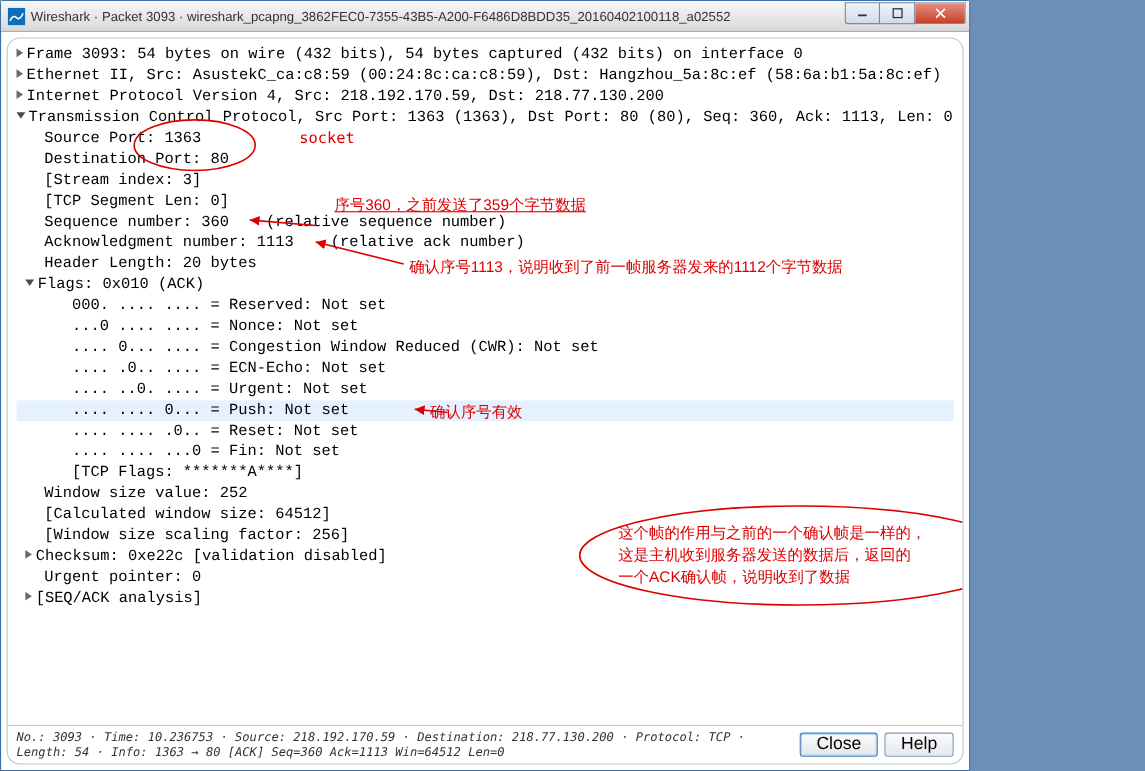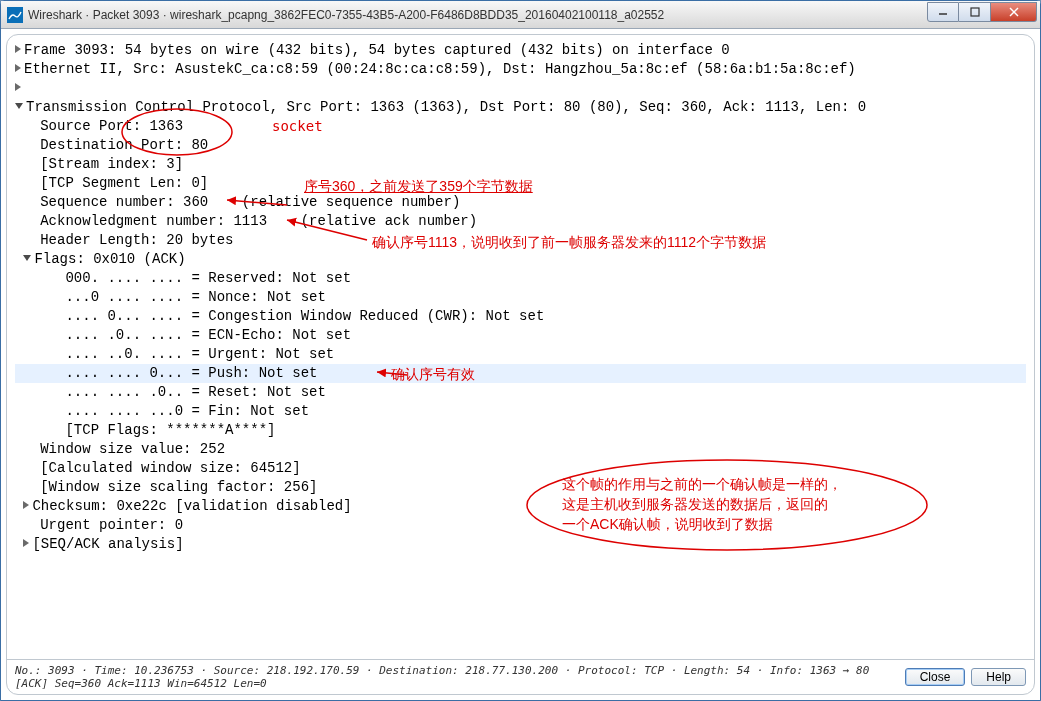--- a/index.html
+++ b/index.html
@@ -6,21 +6,21 @@
   body {
     font-family: "Segoe UI", Tahoma, sans-serif;
     background: #6b8fb5;
     width: 1041px;
     height: 701px;
     overflow: hidden;
   }
   .window {
     position: absolute;
     top: 0; left: 0;
-    width: 1041px;
+    width: 882px;
     height: 701px;
     background: #fff;
     border: 1px solid #3a6ea5;
     border-radius: 4px 4px 0 0;
     display: flex;
     flex-direction: column;
   }
   .titlebar {
     height: 28px;
     background: linear-gradient(to bottom, #f8f8f8 0%, #e8e8e8 50%, #d8d8d8 100%);
@@ -119,21 +119,21 @@
     font-style: italic;
     color: #333;
     display:flex;
     align-items:center;
     margin-top:12px;
   }
   .statusline .info { flex:1; }
   .btn {
     font-style: normal;
     font-family: "Segoe UI", sans-serif;
-    font-size:12px;
+    font-size:16px;
     background: linear-gradient(to bottom, #fbfbfb, #e2e8ee);
     border:1px solid #7e98b5;
     border-radius:3px;
     padding: 1px 14px;
     margin-left:6px;
   }
   .btn.primary {
     border:1px solid #4e7cb6;
     box-shadow: 0 0 0 1px #a6cdf5 inset;
   }
@@ -172,21 +172,21 @@
             <line x1="9" y1="1" x2="1" y2="9" stroke="#fff" stroke-width="1.5"></line>
           </svg>
         </div>
     </div>
   </div>
 
   <div class="content-frame">
     <div class="tree">
       <div class="tree-line"><span class="tri closed"></span><span>Frame 3093: 54 bytes on wire (432 bits), 54 bytes captured (432 bits) on interface 0</span></div>
       <div class="tree-line"><span class="tri closed"></span><span>Ethernet II, Src: AsustekC_ca:c8:59 (00:24:8c:ca:c8:59), Dst: Hangzhou_5a:8c:ef (58:6a:b1:5a:8c:ef)</span></div>
-      <div class="tree-line"><span class="tri closed"></span></div>
+      <div class="tree-line"><span class="tri closed"></span><span>Internet Protocol Version 4, Src: 218.192.170.59, Dst: 218.77.130.200</span></div>
       <div class="tree-line"><span class="tri open"></span><span>Transmission Control Protocol, Src Port: 1363 (1363), Dst Port: 80 (80), Seq: 360, Ack: 1113, Len: 0</span></div>
       <div class="tree-line">   <span>Source Port: 1363</span></div>
       <div class="tree-line">   <span>Destination Port: 80</span></div>
       <div class="tree-line">   <span>[Stream index: 3]</span></div>
       <div class="tree-line">   <span>[TCP Segment Len: 0]</span></div>
       <div class="tree-line">   <span>Sequence number: 360    (relative sequence number)</span></div>
       <div class="tree-line">   <span>Acknowledgment number: 1113    (relative ack number)</span></div>
       <div class="tree-line">   <span>Header Length: 20 bytes</span></div>
       <div class="tree-line"> <span class="tri open"></span><span>Flags: 0x010 (ACK)</span></div>
       <div class="tree-line">      <span>000. .... .... = Reserved: Not set</span></div>

